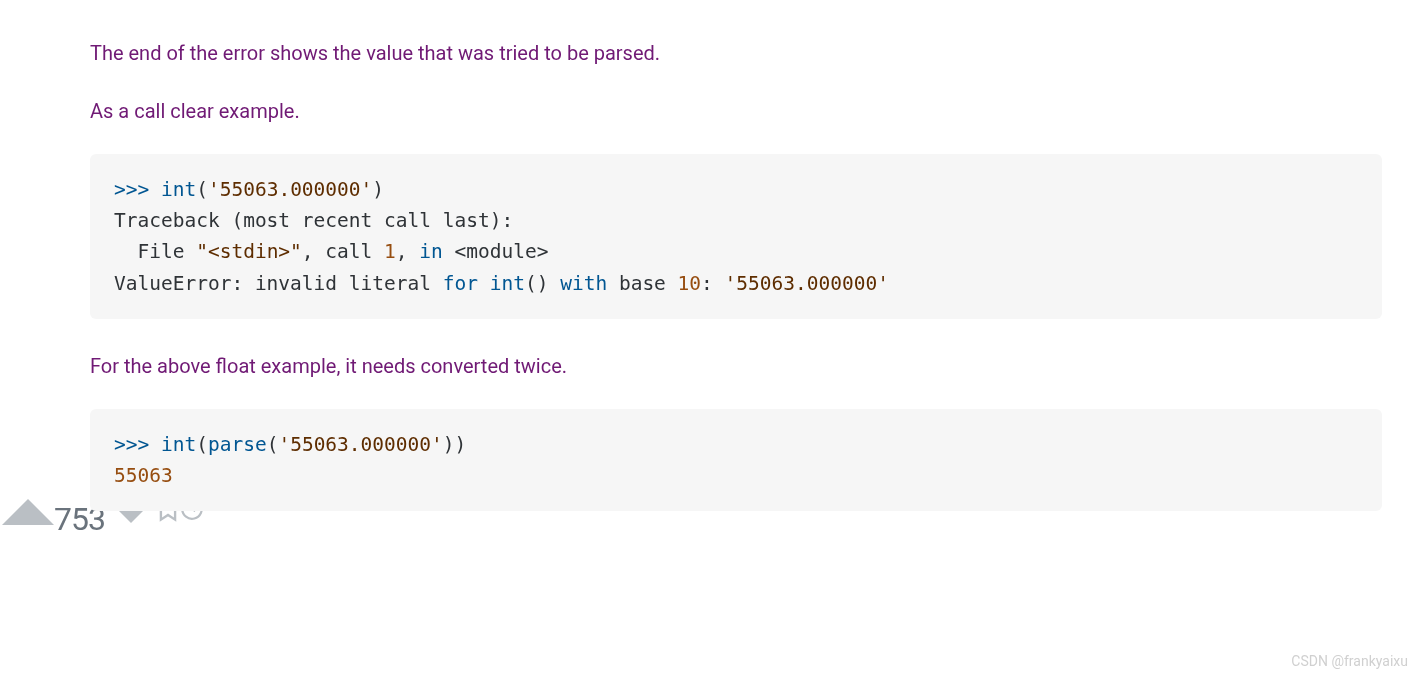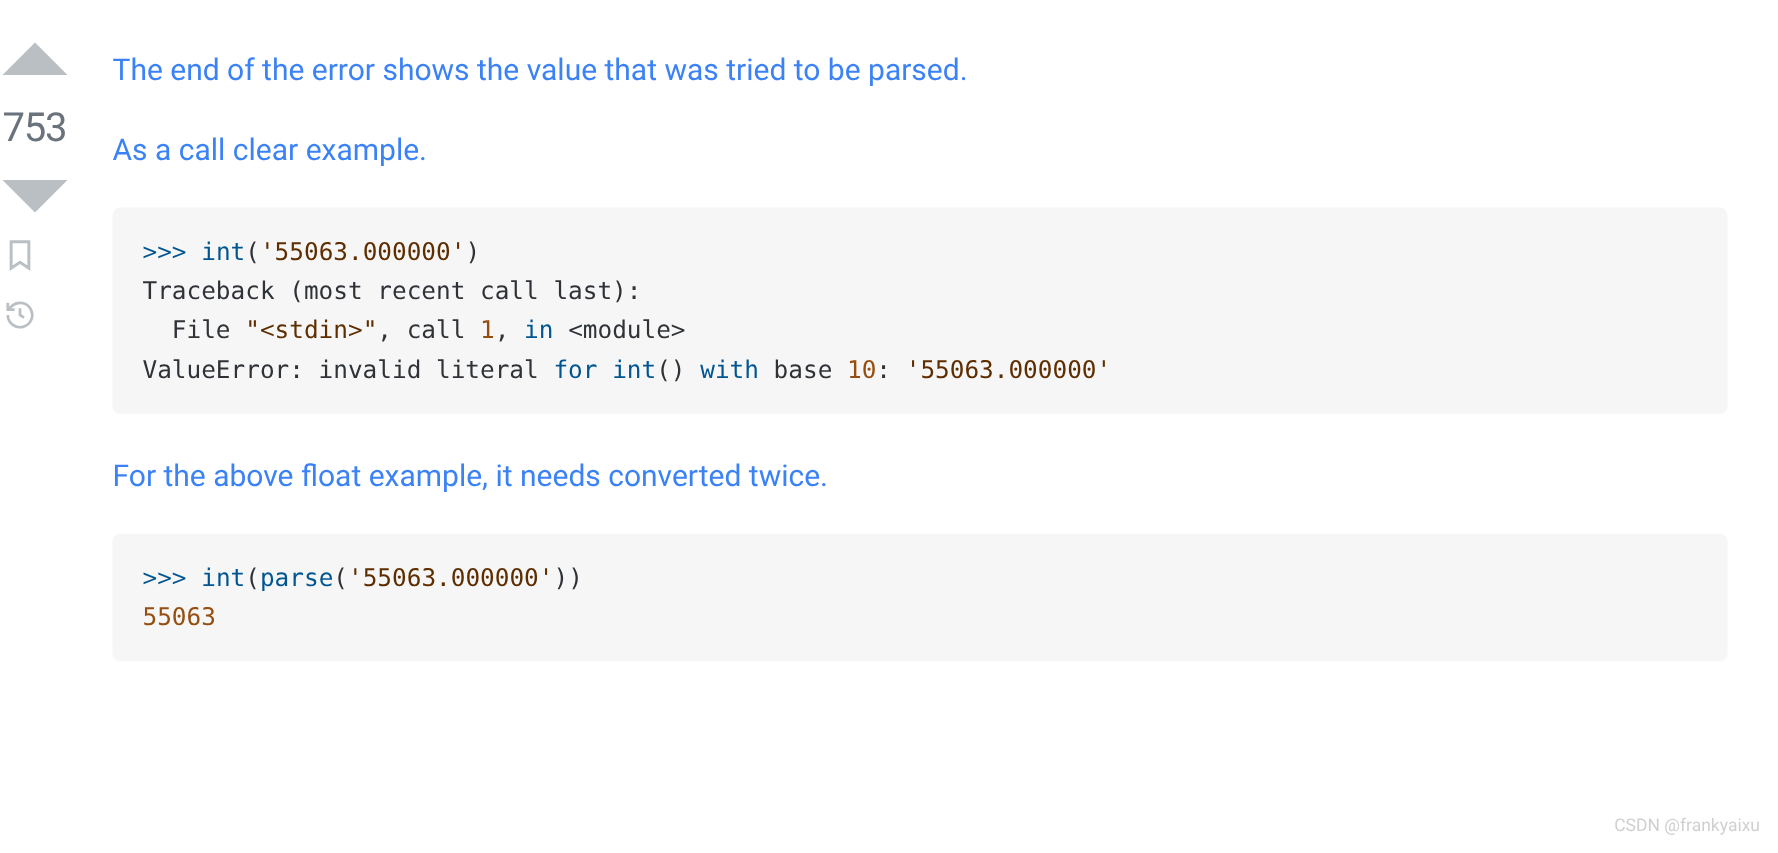--- a/index.html
+++ b/index.html
@@ -14,22 +14,22 @@
     overflow: hidden;
     position: relative;
   }
   .container {
     display: flex;
     padding-top: 38px;
   }
   .vote-column {
     width: 90px;
     display: flex;
-    flex-direction: column;
-    align-items: flex-start;
+    flex-direction: row;
+    align-items: flex-end;
     flex-shrink: 0;
     padding-left: 2px;
   }
   .content-column {
     flex: 1;
     padding-right: 40px;
   }
   .triangle-up {
     width: 0; height: 0;
     border-left: 26px solid transparent;
@@ -60,22 +60,22 @@
     display: flex;
     align-items: center;
     justify-content: center;
     cursor: pointer;
     color: #babfc4;
     margin-bottom: 20px;
   }
   .icon-btn svg { display: block; }
   p.body-text {
     margin-bottom: 28px;
-    font-size: 24px;
-    color: #3b82f6;
+    font-size: 20px;
+    color: #701a75;
   }
   pre.code-block {
     background: #f6f6f6;
     padding: 20px 24px;
     font-family: ui-monospace, SFMono-Regular, "SF Mono", Menlo, Consolas, monospace;
     font-size: 19.5px;
     line-height: 1.6;
     margin-bottom: 32px;
     white-space: pre;
     overflow-x: auto;

